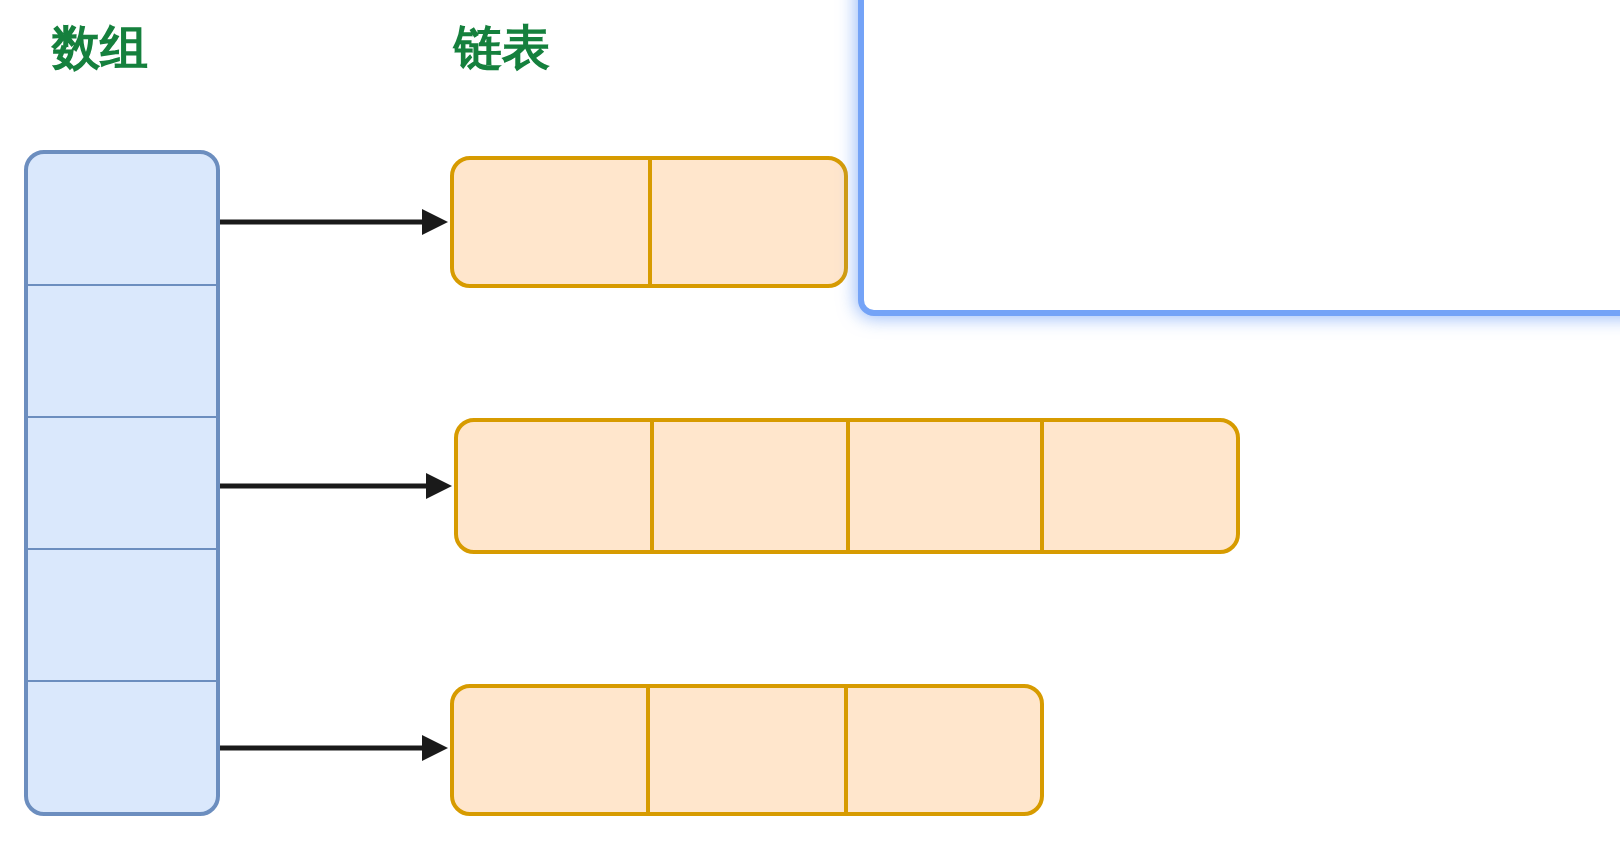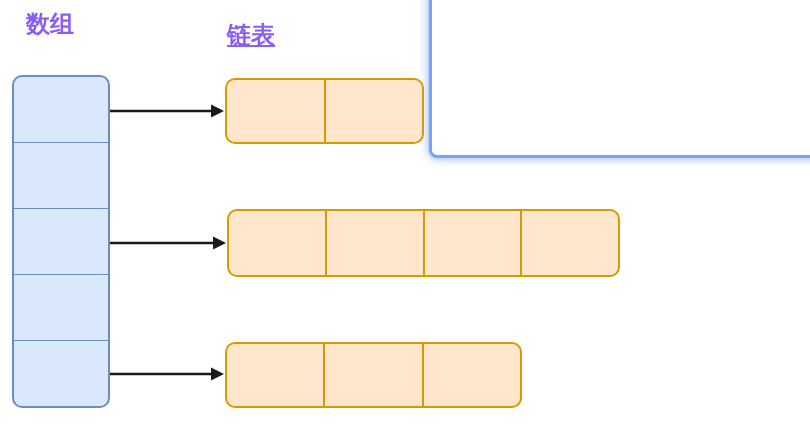--- a/index.html
+++ b/index.html
@@ -7,26 +7,26 @@
     position:relative;
     width:810px;height:429px;
     overflow:hidden;
     background:#ffffff;
     font-family:"DejaVu Sans","Liberation Sans",sans-serif;
   }
   .label{
     position:absolute;
     font-size:24px;
     font-weight:bold;
-    color:#8b5cf6;
+    color:#15803d;
     line-height:1.1;
     white-space:nowrap;
   }
   .label-array{left:26px;top:11px;}
-  .label-list{left:227px;top:22px;text-decoration:underline;}
+  .label-list{left:227px;top:11px;}
 
   
   .array{
     position:absolute;
     left:12px;top:75px;
     width:98px;height:333px;
     background:var(--array-fill,#dae8fc);
     border:2px solid var(--array-stroke,#6c8ebf);
     border-radius:10px;
     box-sizing:border-box;

